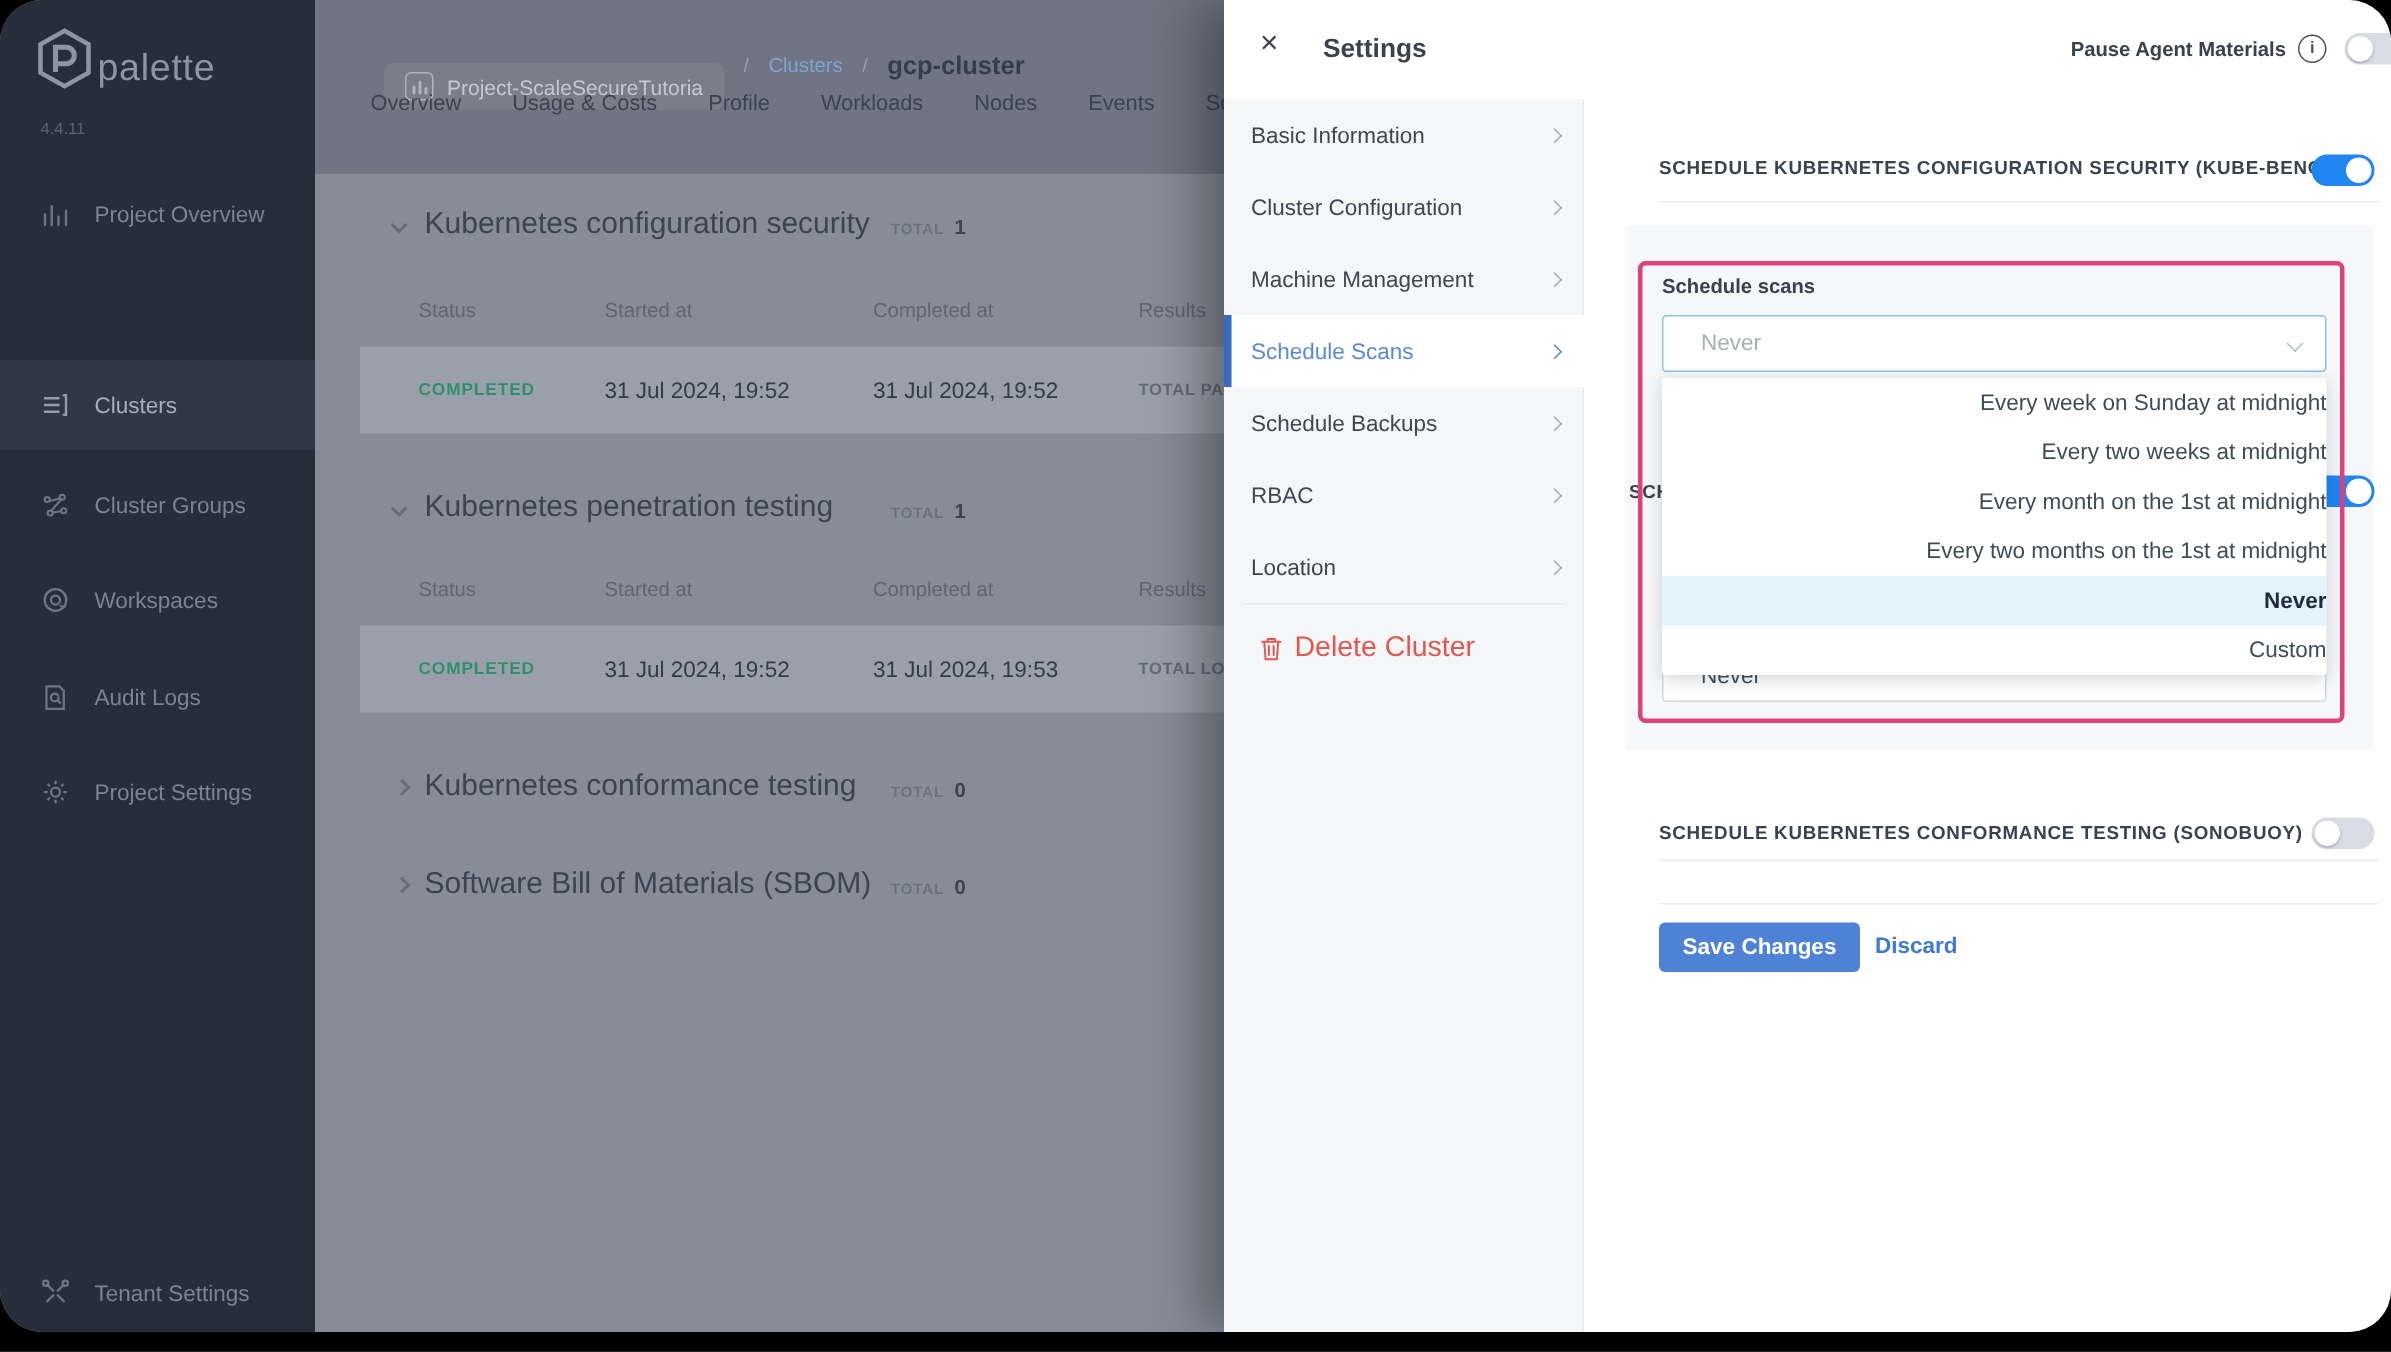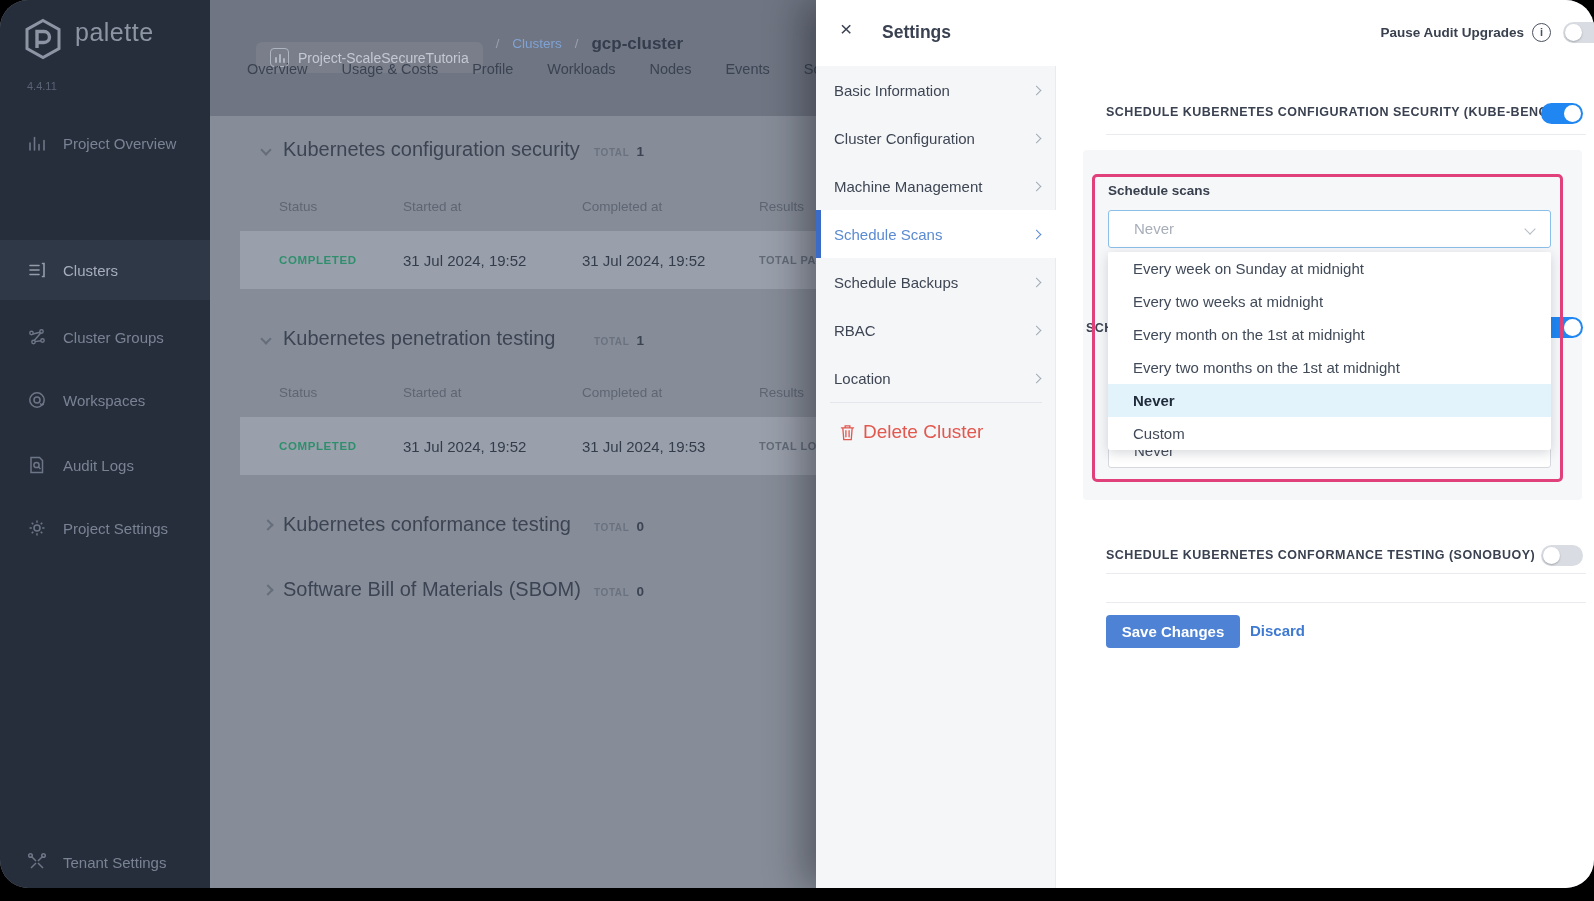--- a/index.html
+++ b/index.html
@@ -1,21 +1,21 @@
 <!DOCTYPE html>
 <html><head>
 <meta charset="utf-8">
 <style>
   * { margin:0; padding:0; box-sizing:border-box; }
   html,body { background:#000; width:1594px; height:901px; font-family:"Liberation Sans", sans-serif; }
   .window { position:absolute; top:0; left:0; width:1594px; height:888px; border-radius:28px; overflow:hidden; background:#878d98; }
 
   
   .sidebar { position:absolute; top:0; left:0; width:210px; height:100%; background:#262e3b; z-index:3; color:#7a8394; }
-  .logo-row { position:absolute; top:18px; left:24px; display:flex; align-items:flex-start; gap:13px; }
+  .logo-row { position:absolute; top:18px; left:24px; display:flex; align-items:flex-end; gap:3px; }
   .logo-text { font-size:25px; font-weight:500; letter-spacing:.5px; color:#8d95a4; }
   .version { position:absolute; top:80px; left:27px; font-size:11px; color:#5a6375; }
   .sb-item { position:absolute; left:0; width:210px; height:48px; display:flex; align-items:center; gap:16px; padding-left:27px; font-size:15px; cursor:pointer; }
   .sb-item.active { height:60px; background:#2f3847; color:#a6aebc; }
   .sb-item .ic { width:20px; height:20px; flex:none; opacity:.85; }
 
   
   .page { position:absolute; top:0; left:210px; width:606px; height:100%; background:#878d98; overflow:hidden; }
   .page-head { position:absolute; top:0; left:0; width:100%; height:116px; background:#6f7582; }
   .crumbs { position:absolute; top:14px; left:46px; display:flex; align-items:center; gap:13px; }
@@ -66,21 +66,21 @@
   .del-label { position:absolute; left:47px; font-size:19px; }
   
   .up-label { position:absolute; font-size:12.5px; font-weight:700; letter-spacing:.5px; color:#3a4150; white-space:nowrap; }
   .divider { position:absolute; height:1px; background:#e9ebee; left:290px; width:480px; }
   .grey-sec { position:absolute; left:267px; top:150px; width:499px; height:350px; background:#f6f7f9; border-radius:4px; z-index:0; }
   .pink-box { position:absolute; left:276px; top:174px; width:471px; height:308px; border:3px solid #e0417a; border-radius:5px; z-index:5; pointer-events:none; }
   .field-label { position:absolute; left:292px; top:183px; font-size:13.5px; font-weight:600; color:#39404e; z-index:2; }
   .sel { position:absolute; left:292px; top:210px; width:443px; height:38px; background:#fff; border:1px solid #8bbfe9; border-radius:3px; z-index:4; cursor:pointer; }
   .sel-val { position:absolute; left:25px; top:9px; font-size:15px; color:#a7aeb9; }
   .sel-chev { position:absolute; right:16px; top:14px; width:8px; height:8px; border-right:1.6px solid #b4bbc4; border-bottom:1.6px solid #b4bbc4; transform:rotate(45deg); }
-  .dropdown { position:absolute; left:292px; top:252px; width:443px; background:#fff; box-shadow:0 3px 12px rgba(25,39,55,.18); border-radius:2px; z-index:6; }
+  .dropdown { position:absolute; left:292px; top:252px; width:443px; background:#fff; box-shadow:0 3px 12px rgba(25,39,55,.18); border-radius:2px; z-index:6;text-align:right; }
   .dd-item { height:33px; line-height:33px; padding-left:25px; font-size:15px; color:#404a58; white-space:nowrap; cursor:pointer; overflow:hidden; }
   .dd-item.selected { background:#e3f3fb; color:#1f2a3a; font-weight:700; }
   .hidden-sel { position:absolute; left:292px; top:433px; width:443px; height:35px; background:#fff; border:1px solid #d5d8dd; border-radius:3px; z-index:2; }
   .hidden-sel span { position:absolute; left:25px; top:8px; font-size:15px; color:#454d5b; }
   .kh-label { position:absolute; left:270px; top:321px; font-size:12.5px; font-weight:700; letter-spacing:.5px; color:#3a4150; white-space:nowrap; z-index:1; width:470px; overflow:hidden; }
   .btn-save { position:absolute; left:290px; top:615px; width:134px; height:33px; background:#4d82d5; border:none; border-radius:4px; color:#fff; font-size:15px; font-weight:600; font-family:inherit; cursor:pointer; }
   .link-discard { position:absolute; left:434px; top:622px; font-size:15px; font-weight:600; color:#3f7ad2; cursor:pointer; }
   svg { display:block; }
 </style>
 </head>
@@ -229,21 +229,21 @@
     <div class="total-blk" style="top:584px">
       <span class="total-lab">TOTAL</span>
       <span class="total-val">0</span>
     </div>
   </div>
 
   <div class="modal">
     <span class="m-close">×</span>
     <span class="m-title">Settings</span>
     <div class="pause-row">
-      <span class="pause-label">Pause Audit Upgrades</span>
+      <span class="pause-label">Pause Agent Materials</span>
       <span class="info-ic">i</span>
       <span class="toggle off" style="left:747px;top:0">
           <span class="knob"></span>
         </span>
     </div>
 
     <nav class="m-nav">
       <div class="nav-item" style="top:0px">
           <span>Basic Information</span>
           <i class="nchev"></i>

